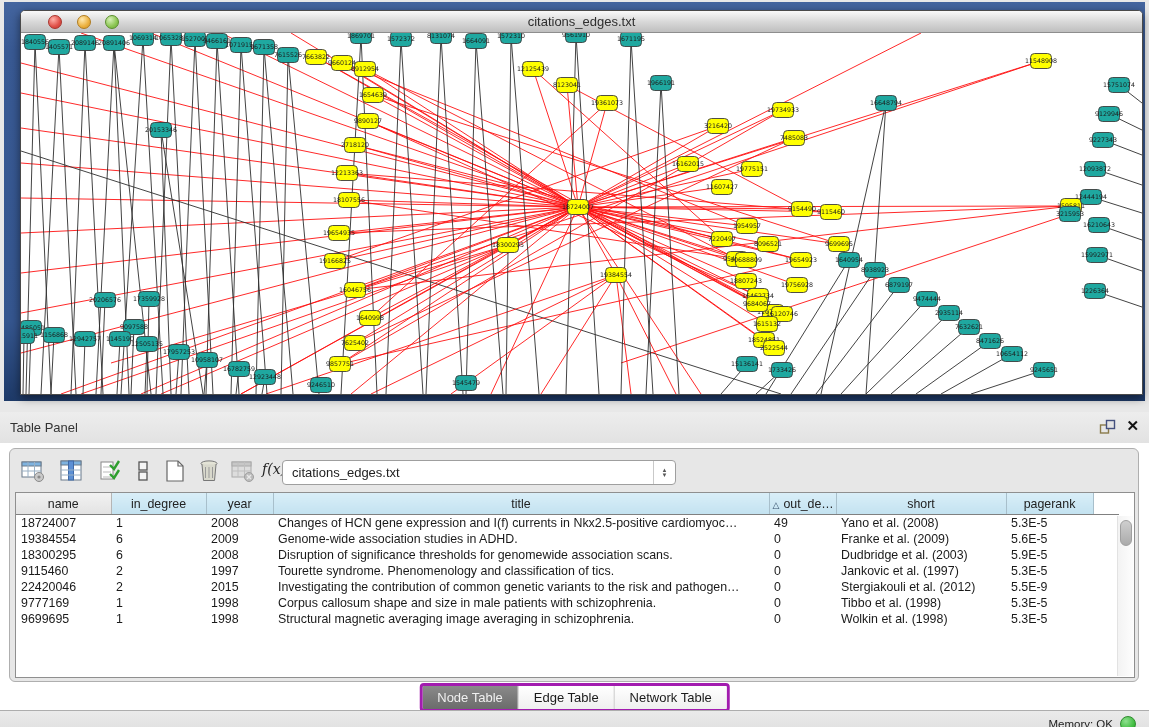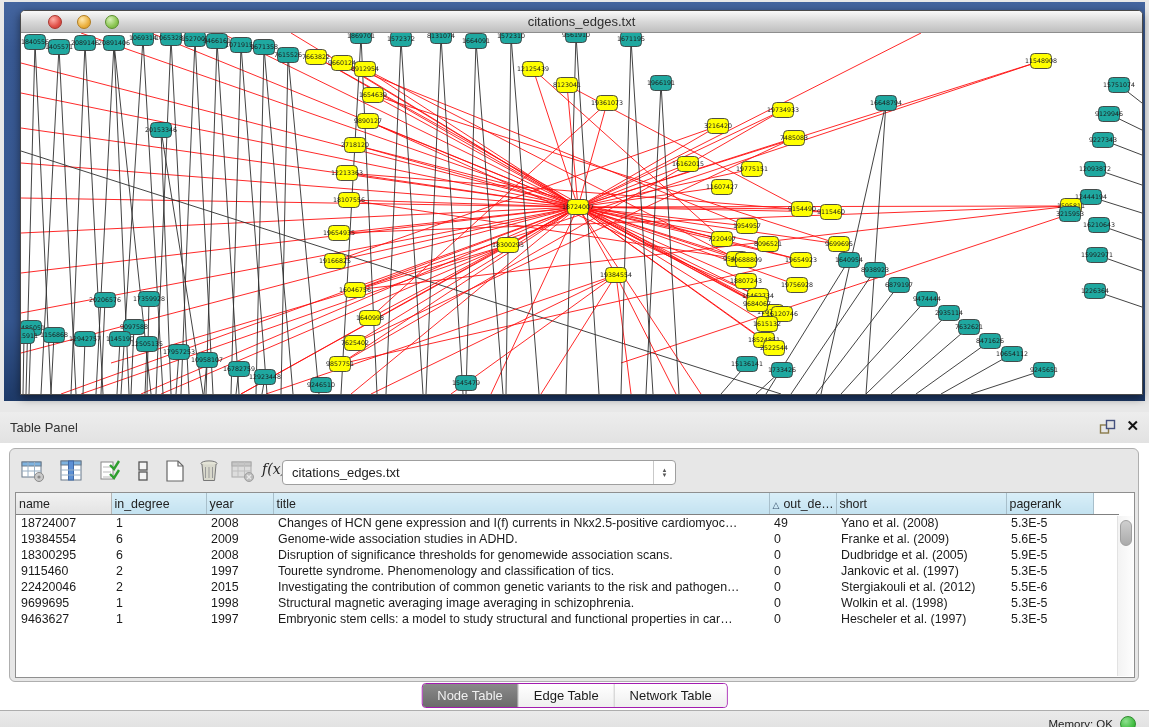--- a/index.html
+++ b/index.html
@@ -41,34 +41,34 @@
     border-left:1px solid #C9C9C9;display:flex;flex-direction:column;
     align-items:center;justify-content:center;color:#555;}
   #combo .stepper span{font-size:6px;line-height:5px;}
 
   
   #node-table-wrap{position:absolute;left:5px;top:43px;width:1118px;height:184px;
     border:1px solid #8F8F8F;background:#fff;overflow:hidden;}
   table.tbl{border-collapse:collapse;table-layout:fixed;width:1103px;}
   .tbl th{height:21px;padding:0 3px;font-size:12.4px;font-weight:normal;color:#222;
     background:linear-gradient(#D9EEF8,#C3E2F0);border-bottom:1px solid #808080;
-    border-right:1px solid #A8BFCB;text-align:left;overflow:hidden;white-space:nowrap;}
+    border-right:1px solid #A8BFCB;text-align:center;overflow:hidden;white-space:nowrap;}
   .tbl th.gray{background:linear-gradient(#F2F2F2,#E3E3E3);border-right:1px solid #B5B5B5;}
   .tbl th.filler{background:#fff;border-right:none;}
   .tbl td{height:16px;padding:0 5px;font-size:12.4px;color:#1A1A1A;
     white-space:nowrap;overflow:hidden;}
   .sortmark{font-size:9px;color:#35506B;margin-right:4px;}
   #vscroll{position:absolute;right:1px;top:23px;bottom:1px;width:15px;
     background:linear-gradient(to right,#F3F3F3,#FDFDFD);border-left:1px solid #E2E2E2;}
   #vthumb{position:absolute;top:4px;left:2px;width:10px;height:24px;border-radius:6px;
     background:linear-gradient(#CFCFCF,#ABABAB);border:1px solid #9F9F9F;}
 
   
   #table-tabs{position:absolute;left:50%;top:271px;transform:translateX(-50%);
-    display:flex;height:23px;border:1px solid #a21caf;border-radius:4px;overflow:hidden;
+    display:flex;height:23px;border:3px solid #a21caf;border-radius:4px;overflow:hidden;
     box-shadow:0 1px 0 rgba(255,255,255,.7);}
   .seg{display:flex;align-items:center;justify-content:center;padding:0 15px;
     font-size:13px;color:#1A1A1A;background:linear-gradient(#FFFFFF,#EFEFEF);
     border-right:1px solid #BFBFBF;}
   .seg:last-child{border-right:none;}
   .seg.active{background:linear-gradient(#8A8A8A,#6B6B6B);color:#F0F0F0;}
 
   
   #status-bar{position:absolute;left:0;top:298px;width:100%;height:28px;
     border-top:1px solid #ADADAD;background:linear-gradient(#EAEAEA,#DCDCDC);}
@@ -598,64 +598,64 @@
               <td>Franke et al. (2009)</td>
               <td>5.6E-5</td>
               <td></td>
             </tr>
             <tr>
               <td>18300295</td>
               <td>6</td>
               <td>2008</td>
               <td>Disruption of significance thresholds for genomewide association scans.</td>
               <td>0</td>
-              <td>Dudbridge et al. (2005)</td>
+              <td>Dudbridge et al. (2003)</td>
               <td>5.9E-5</td>
               <td></td>
             </tr>
             <tr>
               <td>9115460</td>
               <td>2</td>
               <td>1997</td>
               <td>Tourette syndrome. Phenomenology and classification of tics.</td>
               <td>0</td>
               <td>Jankovic et al. (1997)</td>
               <td>5.3E-5</td>
               <td></td>
             </tr>
             <tr>
               <td>22420046</td>
               <td>2</td>
               <td>2015</td>
               <td>Investigating the contribution of common genetic variants to the risk and pathogen…</td>
               <td>0</td>
               <td>Stergiakouli et al. (2012)</td>
-              <td>5.5E-6</td>
+              <td>5.5E-9</td>
+              <td></td>
+            </tr>
+            <tr>
+              <td>9777169</td>
+              <td>1</td>
+              <td>1998</td>
+              <td>Corpus callosum shape and size in male patients with schizophrenia.</td>
+              <td>0</td>
+              <td>Tibbo et al. (1998)</td>
+              <td>5.3E-5</td>
               <td></td>
             </tr>
             <tr>
               <td>9699695</td>
               <td>1</td>
               <td>1998</td>
               <td>Structural magnetic averaging image averaging in schizophrenia.</td>
               <td>0</td>
               <td>Wolkin et al. (1998)</td>
               <td>5.3E-5</td>
               <td></td>
             </tr>
-            <tr>
-              <td>9463627</td>
-              <td>1</td>
-              <td>1997</td>
-              <td>Embryonic stem cells: a model to study structural and functional properties in car…</td>
-              <td>0</td>
-              <td>Hescheler et al. (1997)</td>
-              <td>5.3E-5</td>
-              <td></td>
-            </tr>
           </tbody>
       </table>
       <div id="vscroll">
         <div id="vthumb"></div>
       </div>
     </div>
   </div>
 
   <div id="table-tabs">
     <div class="seg active">Node Table</div>

